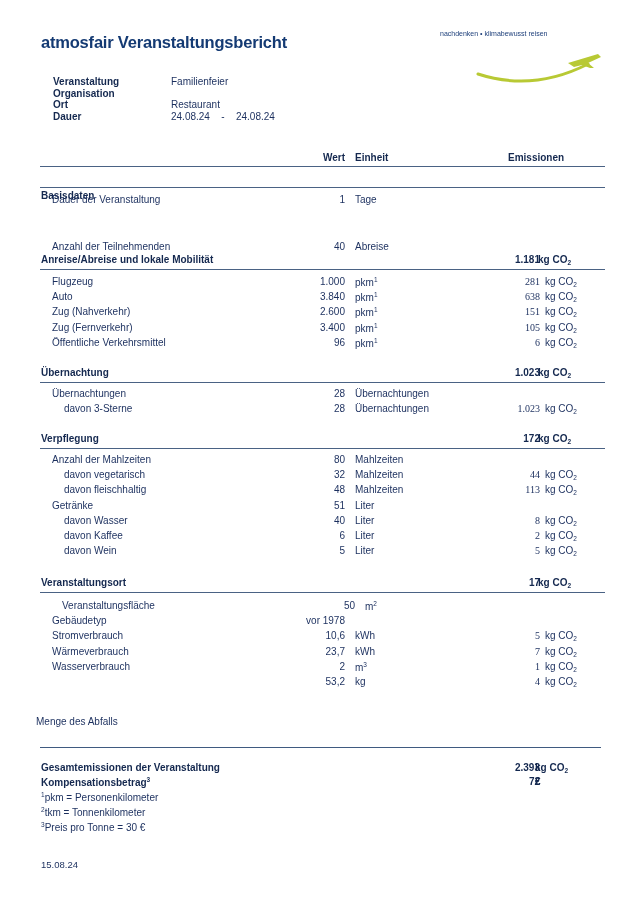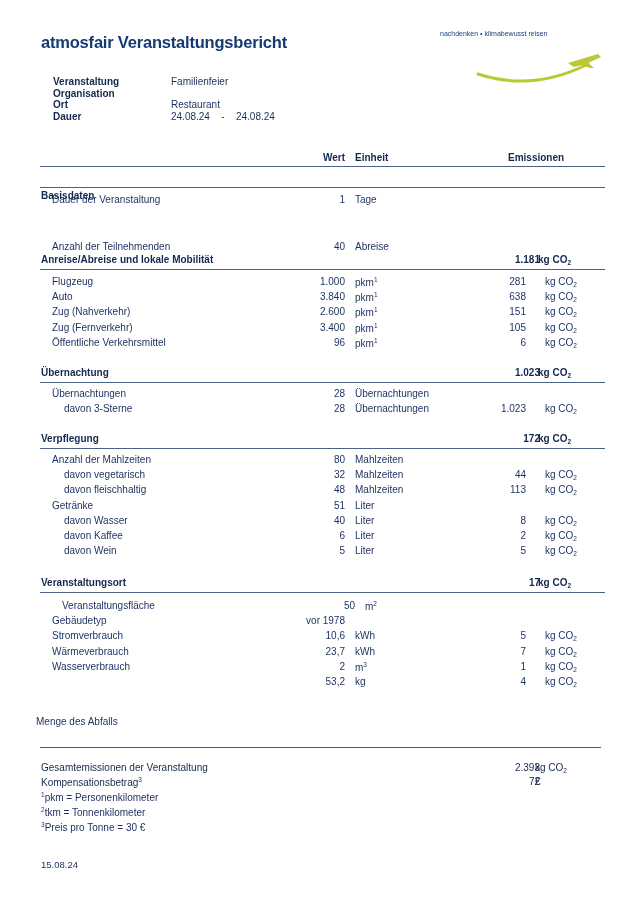--- a/index.html
+++ b/index.html
@@ -16,26 +16,26 @@
   .meta-value { color: #1b2f5e; }
   .date-sep { display: inline-block; width: 26px; text-align: center; }
   .hdr { top: 152px; font-size: 10px; font-weight: bold; color: #14284f; }
   .rule { left: 40px; width: 565px; height: 1.4px; background: #4a6284; }
   .rule-full { left: 40px; width: 561px; height: 1.3px; background: #3f5a80; }
   .sec { left: 41px; font-size: 10px; font-weight: bold; color: #14284f; height: 12px; }
   .row { left: 0; width: 639px; height: 15.2px; font-size: 10px; color: #1b2f5e; }
   .row .lbl { position: absolute; white-space: nowrap; }
   .row .val { position: absolute; right: 294px; text-align: right; white-space: nowrap; }
   .row .unit { position: absolute; left: 355px; white-space: nowrap; }
-  .row .em { position: absolute; right: 113px; text-align: left; white-space: nowrap; }
+  .row .em { position: absolute; right: 99px; text-align: left; white-space: nowrap; font-family: Liberation Serif, serif; }
   .row .emu { position: absolute; left: 545px; white-space: nowrap; }
   sub { font-size: 6.5px; vertical-align: -2px; }
   sup { font-size: 6.5px; vertical-align: 4px; }
   .foot { left: 41px; font-size: 10px; color: #1b2f5e; }
-  .bold { font-weight: normal; color: #14284f; }
+  .bold { font-weight: bold; color: #14284f; }
   .date-bottom { left: 41px; top: 859px; font-size: 9.5px; color: #1b2f5e; }
 </style>
 </head>
 <body>
 
 <div class="abs title">atmosfair Veranstaltungsbericht</div>
 
 <div class="abs logo">
   <div class="tagline">nachdenken • klimabewusst reisen</div>
   <svg width="170" height="60" style="position:absolute;left:0;top:0">

